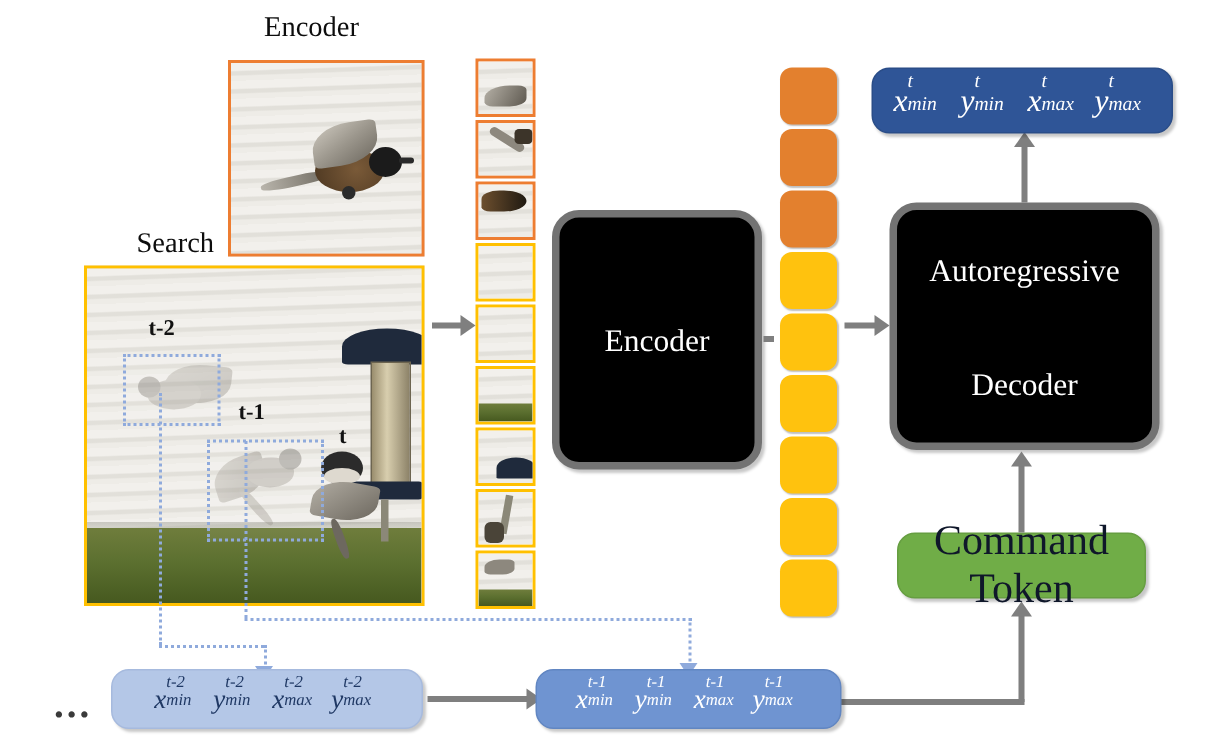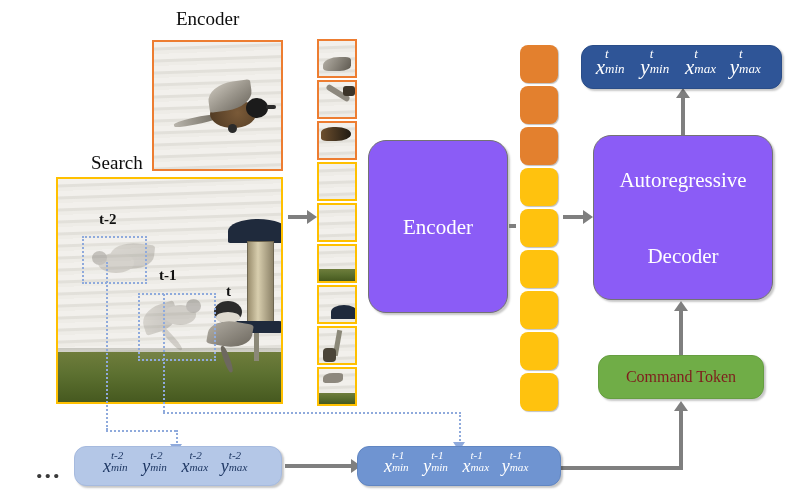--- a/index.html
+++ b/index.html
@@ -121,27 +121,27 @@
     position:absolute;
     box-sizing:border-box;
     border-radius:12px;
     display:flex;
     align-items:center;
     justify-content:center;
     text-align:center;
     color:#ffffff;
     box-shadow:2px 2px 2px rgba(0,0,0,.22);
   }
-  .gray-box{background:#8b5cf6;border:1px solid #737373;gap:36px;}
+  .gray-box{background:#000000;border:5px solid #737373;gap:36px;}
   .gray-box .txt{
     font-size:21px;line-height:40px;color:#fff;
     font-family:"Liberation Serif", serif;
   }
   .green-box{background:#70AD47;border:1px solid #669e41;}
-  .green-box .txt{font-size:16px;color:#7f1d1d;}
+  .green-box .txt{font-size:28px;color:#0f172a;}
   .blue-dark{background:#2F5597;border:1px solid #2a4d88;}
   .blue-mid{background:#6F94D1;border:1px solid #6186c2;}
   .blue-light{background:#B4C7E7;border:1px solid #a6bade;}
 
   
   .mathrow{
     display:flex;align-items:center;justify-content:center;
     gap:7px;
     font-family:"Liberation Serif", serif;
     font-style:italic;

